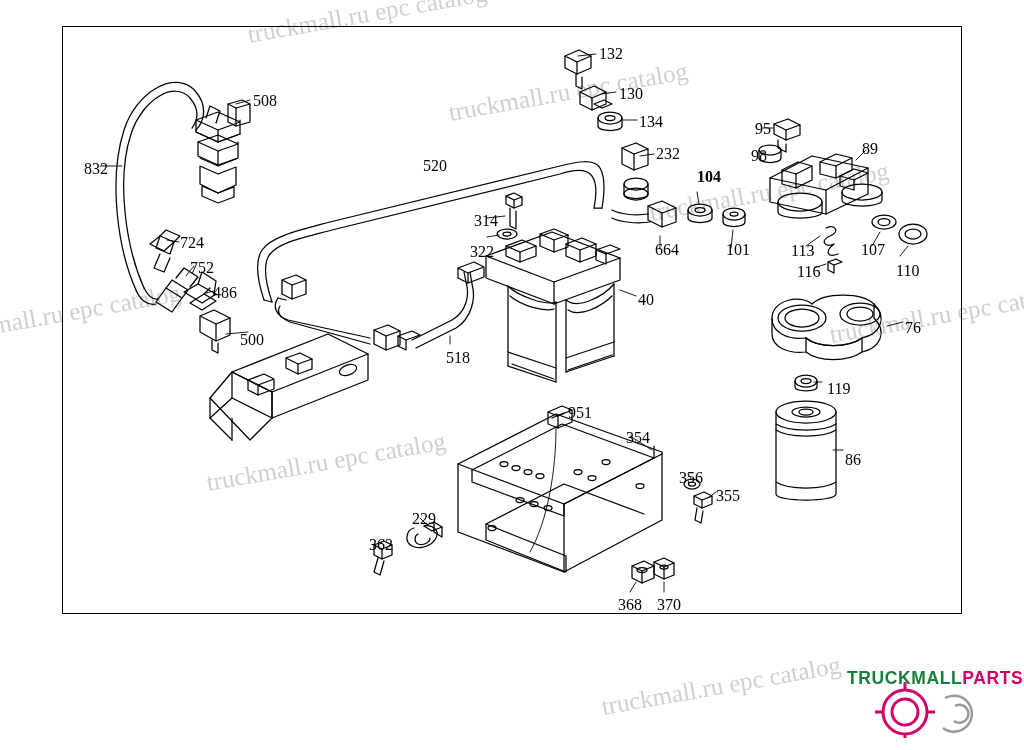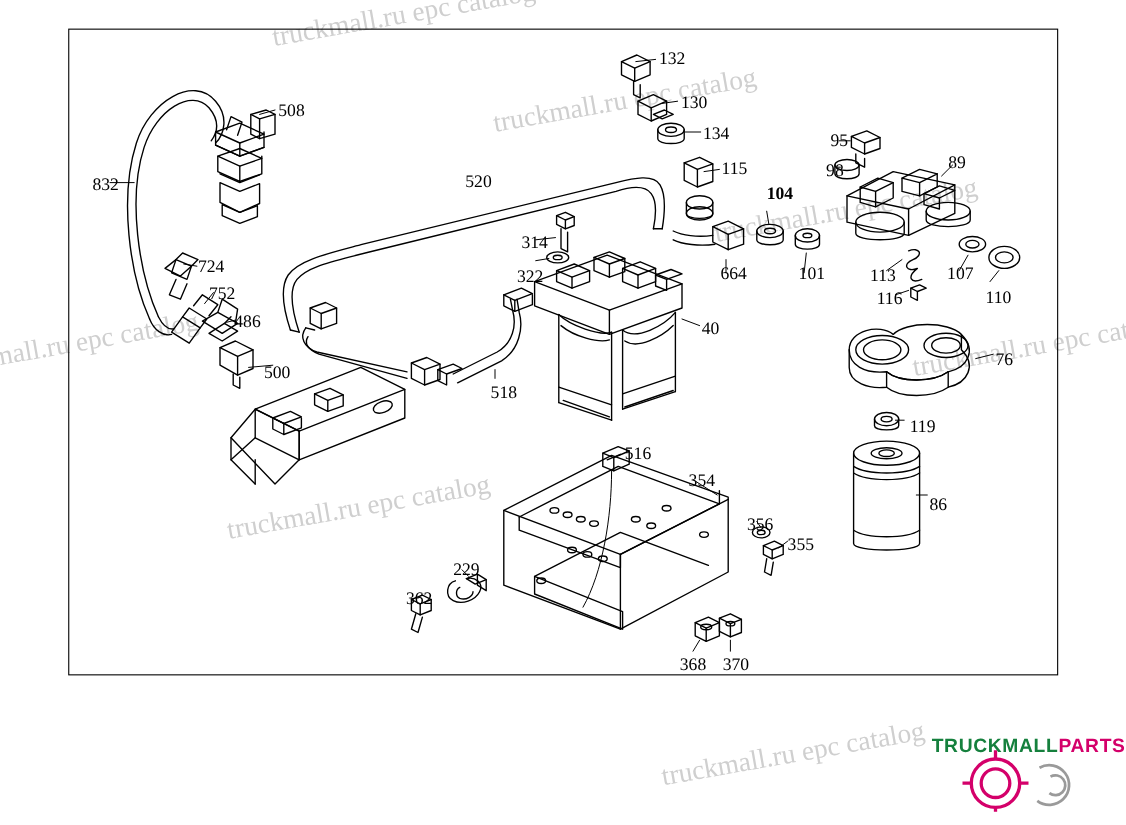--- a/index.html
+++ b/index.html
@@ -388,21 +388,21 @@
       <path d="M664 592 l0 -10" stroke-width="0.9"></path>
       <path d="M430 162 l0 0" stroke-width="0.9"></path>
     </g>
   </svg>
 
   <div id="callouts">
       <div class="callout" style="left: 599px; top: 46px;">132</div>
       <div class="callout" style="left: 619px; top: 86px;">130</div>
       <div class="callout" style="left: 639px; top: 114px;">134</div>
       <div class="callout" style="left: 253px; top: 93px;">508</div>
-      <div class="callout" style="left: 656px; top: 146px;">115</div>
+      <div class="callout" style="left: 656px; top: 146px;">232</div>
       <div class="callout" style="left: 755px; top: 121px;">95</div>
       <div class="callout" style="left: 862px; top: 141px;">89</div>
       <div class="callout" style="left: 751px; top: 148px;">98</div>
       <div class="callout" style="left: 423px; top: 158px;">520</div>
       <div class="callout" style="left: 84px; top: 161px;">832</div>
       <div class="callout" style="left: 697px; top: 169px; font-weight: bold;">104</div>
       <div class="callout" style="left: 474px; top: 213px;">314</div>
       <div class="callout" style="left: 470px; top: 244px;">322</div>
       <div class="callout" style="left: 180px; top: 235px;">724</div>
       <div class="callout" style="left: 655px; top: 242px;">664</div>
@@ -411,21 +411,21 @@
       <div class="callout" style="left: 861px; top: 242px;">107</div>
       <div class="callout" style="left: 190px; top: 260px;">752</div>
       <div class="callout" style="left: 797px; top: 264px;">116</div>
       <div class="callout" style="left: 896px; top: 263px;">110</div>
       <div class="callout" style="left: 213px; top: 285px;">486</div>
       <div class="callout" style="left: 638px; top: 292px;">40</div>
       <div class="callout" style="left: 240px; top: 332px;">500</div>
       <div class="callout" style="left: 905px; top: 320px;">76</div>
       <div class="callout" style="left: 446px; top: 350px;">518</div>
       <div class="callout" style="left: 827px; top: 381px;">119</div>
-      <div class="callout" style="left: 568px; top: 405px;">516</div>
+      <div class="callout" style="left: 568px; top: 405px;">951</div>
       <div class="callout" style="left: 626px; top: 430px;">354</div>
       <div class="callout" style="left: 845px; top: 452px;">86</div>
       <div class="callout" style="left: 679px; top: 470px;">356</div>
       <div class="callout" style="left: 716px; top: 488px;">355</div>
       <div class="callout" style="left: 412px; top: 511px;">229</div>
       <div class="callout" style="left: 369px; top: 537px;">362</div>
       <div class="callout" style="left: 618px; top: 597px;">368</div>
       <div class="callout" style="left: 657px; top: 597px;">370</div>
     </div>
 

